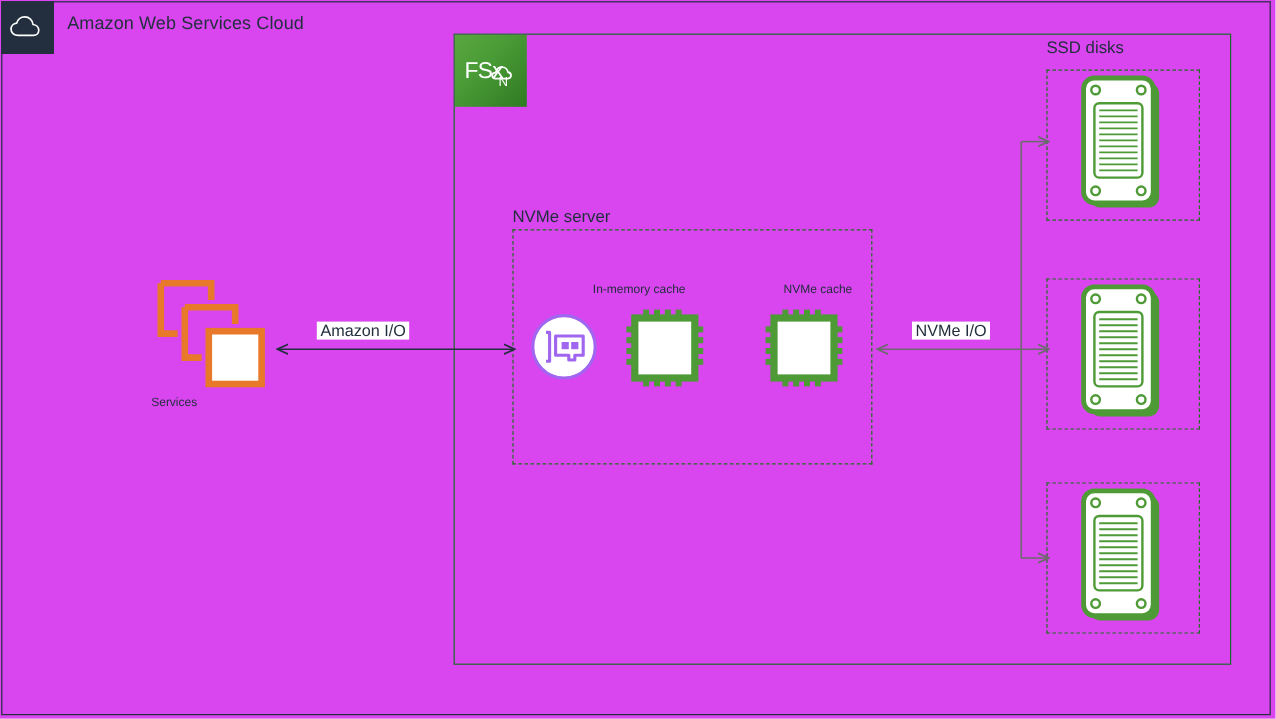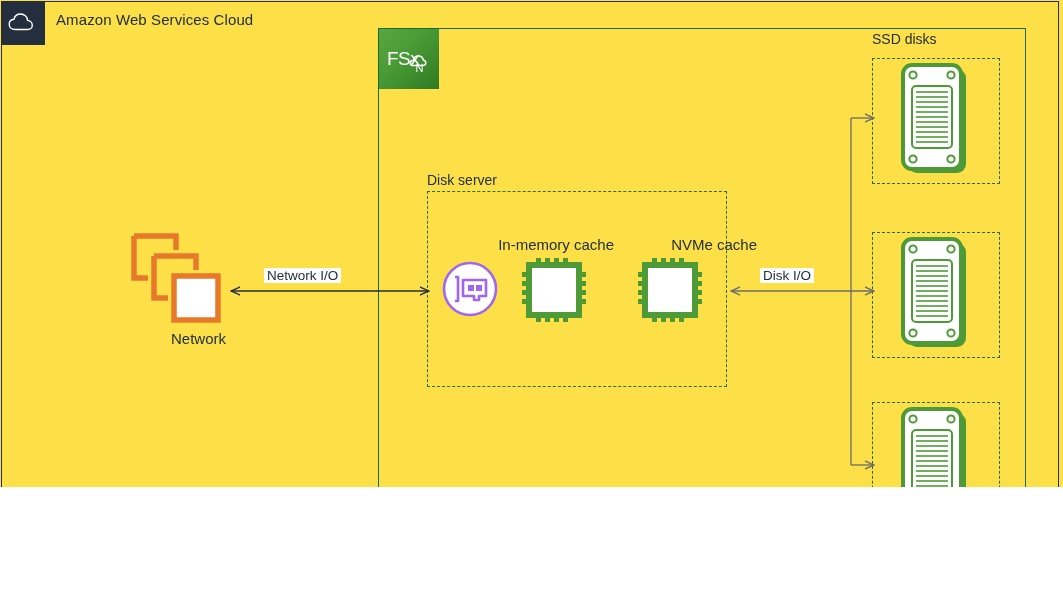--- a/index.html
+++ b/index.html
@@ -6,22 +6,22 @@
     margin: 0;
     padding: 0;
     background: #ffffff;
   }
   body {
     font-family: "Liberation Sans", sans-serif;
   }
   #canvas {
     position: relative;
     width: 1063px;
-    height: 487px;
-    background: #fde047;
+    height: 599px;
+    background: #d946ef;
     overflow: hidden;
   }
 
   
   .aws-frame {
     position: absolute;
     left: 1px;
     top: 1px;
     width: 1058px;
     height: 595px;
@@ -78,24 +78,24 @@
   .group-label {
     position: absolute;
     font-size: 14px;
     color: #232f3e;
     white-space: nowrap;
   }
 
   
   .node-label {
     position: absolute;
-    font-size: 15px;
+    font-size: 10px;
     color: #232f3e;
     white-space: nowrap;
-    text-align: right;
+    text-align: left;
   }
   .edge-label {
     position: absolute;
     font-size: 13.5px;
     color: #232f3e;
     white-space: nowrap;
     background: #ffffff;
     padding: 0 3px;
   }
 
@@ -125,21 +125,21 @@
     <svg width="60" height="60" viewBox="0 0 60 60">
       <text x="8" y="36" font-family="'Liberation Sans', sans-serif" font-size="19" font-weight="400" fill="#ffffff" letter-spacing="-0.5">FSx</text>
       <path d="M34 31.5 C32.4 31.5 31.2 32.6 31.2 34.0 C31.2 35.3 32.2 36.4 33.5 36.5
                L44.0 36.5 C45.6 36.5 46.8 35.3 46.8 33.8 C46.8 32.4 45.7 31.3 44.3 31.2
                C44.0 28.8 41.9 27.0 39.4 27.0 C37.0 27.0 35.0 28.6 34.4 30.8 Z" fill="none" stroke="#ffffff" stroke-width="1.5" stroke-linejoin="round"></path>
       <text x="36.5" y="43" font-family="'Liberation Sans', sans-serif" font-size="11" fill="#ffffff">N</text>
     </svg>
   </div>
 
   <div class="dash-box" style="left:427px; top:191px; width:300px; height:196px;"></div>
-  <div class="group-label" style="left:427px; top:172px; width:300px;">Disk server</div>
+  <div class="group-label" style="left:427px; top:172px; width:300px;">NVMe server</div>
 
   <div class="group-label" style="left:872px; top:31px; width:128px;">SSD disks</div>
 
   <div class="dash-box" style="left:872px; top:58px; width:128px; height:126px;"></div>
   <div class="icon-abs" style="left:900px; top:62px;">
     <svg width="72" height="118" viewBox="0 0 72 118">
       <rect x="8" y="7" width="58" height="104" rx="9" fill="#4e9a36"></rect>
       <rect x="3" y="3" width="58" height="104" rx="9" fill="#ffffff" stroke="#4e9a36" stroke-width="4"></rect>
       <circle cx="13" cy="13" r="3.6" fill="none" stroke="#4e9a36" stroke-width="2"></circle>
       <circle cx="51" cy="13" r="3.6" fill="none" stroke="#4e9a36" stroke-width="2"></circle>
@@ -214,21 +214,21 @@
     </svg>
   </div>
 
   <div class="icon-abs" style="left:130px; top:232px;">
     <svg width="92" height="92" viewBox="0 0 92 92">
       <path d="M4 4 H46 V18 M4 4 V46 H18" fill="none" stroke="#e8792a" stroke-width="5.5" stroke-linejoin="miter"></path>
       <path d="M24 24 H66 V38 M24 24 V66 H38" fill="none" stroke="#e8792a" stroke-width="5.5" stroke-linejoin="miter"></path>
       <rect x="44" y="44" width="44" height="44" fill="#ffffff" stroke="#e8792a" stroke-width="5.5"></rect>
     </svg>
   </div>
-  <div class="node-label" style="left:126px; top:330px; width:100px;">Network</div>
+  <div class="node-label" style="left:126px; top:330px; width:100px;">Services</div>
 
   <div class="icon-abs" style="left:441px; top:260px;">
     <svg width="58" height="58" viewBox="0 0 58 58">
       <circle cx="29" cy="29" r="26" fill="#ffffff" stroke="#a166f0" stroke-width="2.6"></circle>
       <path d="M14 17 H17 V41 H14" fill="none" stroke="#a166f0" stroke-width="2.6" stroke-linejoin="round"></path>
       <path d="M22 20 H45 V36 H38 V40 H33 V36 H22 Z" fill="none" stroke="#a166f0" stroke-width="2.6" stroke-linejoin="round"></path>
       <rect x="27" y="25" width="6" height="6" fill="#a166f0"></rect>
       <rect x="35" y="25" width="6" height="6" fill="#a166f0"></rect>
     </svg>
   </div>
@@ -295,16 +295,16 @@
 
     <line x1="231" y1="291" x2="429" y2="291" stroke="#232f3e" stroke-width="1.3" marker-start="url(#arrDark)" marker-end="url(#arrDark)"></line>
 
     <line x1="731" y1="291" x2="874" y2="291" stroke="#6b6b6b" stroke-width="1.3" marker-start="url(#arrGray)" marker-end="url(#arrGray)"></line>
 
     <path d="M 851 118 L 851 465" stroke="#6b6b6b" stroke-width="1.3" fill="none"></path>
     <line x1="851" y1="118" x2="874" y2="118" stroke="#6b6b6b" stroke-width="1.3" marker-end="url(#arrGray)"></line>
     <line x1="851" y1="465" x2="874" y2="465" stroke="#6b6b6b" stroke-width="1.3" marker-end="url(#arrGray)"></line>
   </svg>
 
-  <div class="edge-label" style="left:264px; top:268px;">Network I/O</div>
-  <div class="edge-label" style="left:760px; top:268px;">Disk I/O</div>
+  <div class="edge-label" style="left:264px; top:268px;">Amazon I/O</div>
+  <div class="edge-label" style="left:760px; top:268px;">NVMe I/O</div>
 
 </div>
 
 </body></html>

